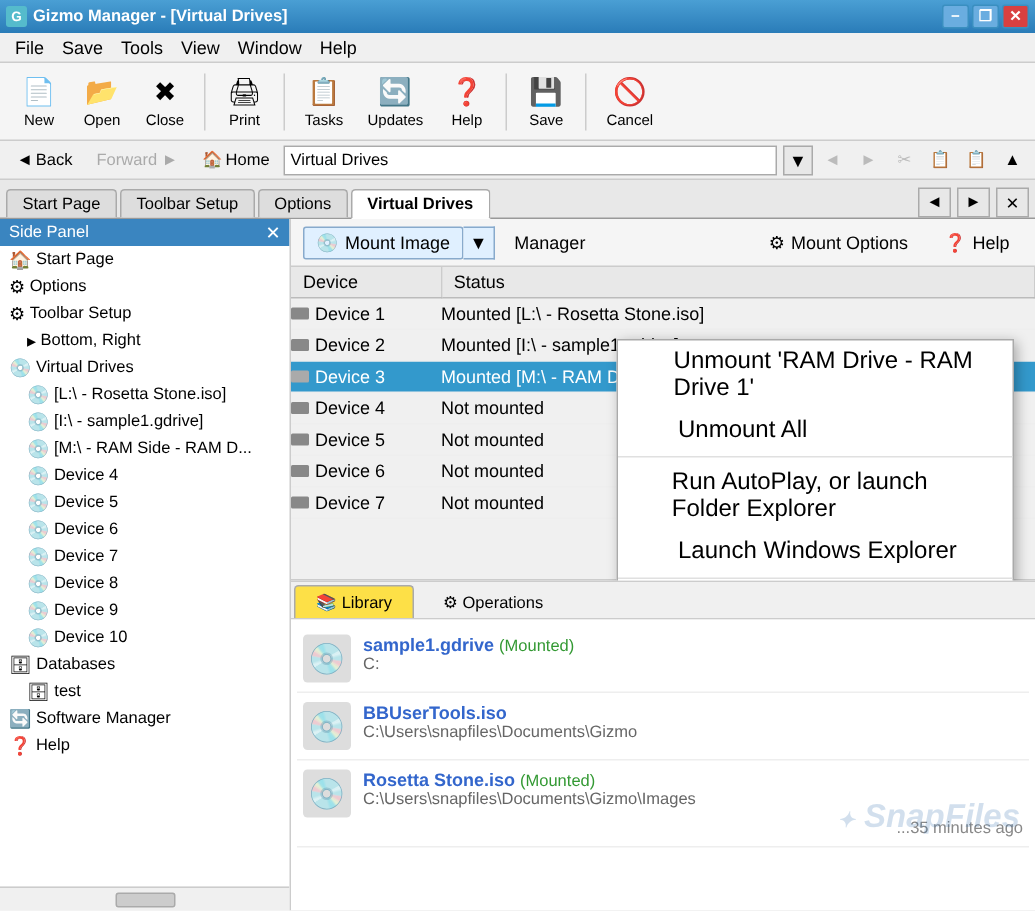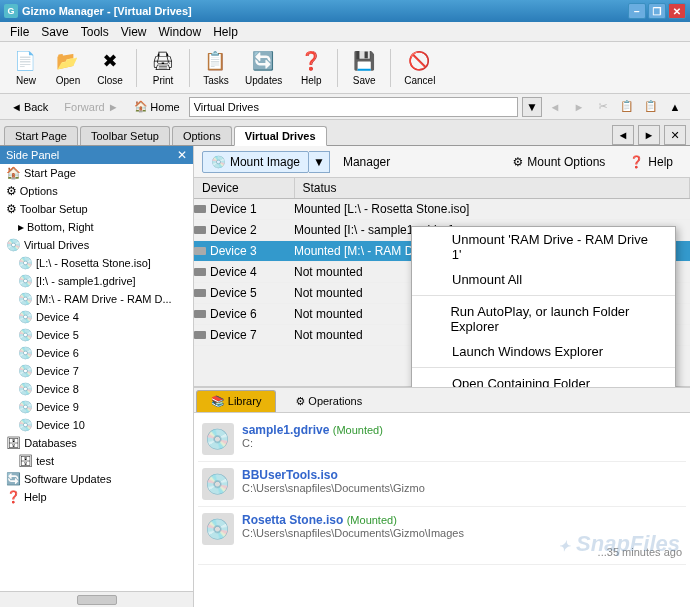--- a/index.html
+++ b/index.html
@@ -66,38 +66,38 @@
     table { width: 100%; border-collapse: collapse; font-size: 12px; }
     thead th { background: #e8e8e8; border-bottom: 1px solid #bbb; border-right: 1px solid #ccc; padding: 3px 8px; text-align: left; font-weight: normal; position: sticky; top: 0; }
     tbody tr { border-bottom: 1px solid #eee; }
     tbody tr.selected { background: #3399cc; color: white; }
     tbody td { padding: 3px 0; }
 
     
     .bottom-section { height: 220px; display: flex; flex-direction: column; border-top: 1px solid #ccc; }
     .bottom-tabs { display: flex; background: #f0f0f0; border-bottom: 1px solid #ccc; }
     .bottom-tab { padding: 4px 14px; border: 1px solid transparent; border-bottom: none; cursor: pointer; font-size: 11px; margin: 2px 2px 0; border-radius: 3px 3px 0 0; }
-    .bottom-tab.active { background: #eab308; border-color: #aaa; }
+    .bottom-tab.active { background: #fde047; border-color: #aaa; }
     .library-content { flex: 1; overflow-y: auto; background: white; padding: 4px; }
     .lib-item { display: flex; align-items: flex-start; padding: 6px 4px; border-bottom: 1px solid #eee; cursor: pointer; gap: 8px; }
     .lib-icon { width: 32px; height: 32px; background: #ddd; border-radius: 3px; display: flex; align-items: center; justify-content: center; font-size: 20px; flex-shrink: 0; }
     .lib-item-info { flex: 1; }
     .lib-item-name { font-size: 12px; color: #3366cc; font-weight: bold; }
     .lib-item-name .mounted { color: #339933; font-weight: normal; font-size: 11px; text-align: center; }
     .lib-item-path { font-size: 11px; color: #666; }
     .lib-item-date { font-size: 11px; color: #888; margin-left: auto; margin-top: 33px; }
 
     
     .table-container::-webkit-scrollbar { width: 14px; }
     .table-container::-webkit-scrollbar-track { background: #f0f0f0; border-left: 1px solid #ccc; }
     .table-container::-webkit-scrollbar-thumb { background: #bbb; border: 1px solid #aaa; }
 
     
     .context-menu { position: absolute; top: 52px; right: 0; width: 260px; background: white; border: 1px solid #aaa; box-shadow: 2px 2px 8px rgba(0,0,0,0.3); z-index: 100; }
-    .context-menu-item { padding: 5px 16px; cursor: pointer; font-size: 13px; display: flex; align-items: center; gap: 8px; }
+    .context-menu-item { padding: 5px 16px; cursor: pointer; font-size: 16px; display: flex; align-items: center; gap: 8px; }
     .context-menu-sep { height: 1px; background: #e0e0e0; margin: 3px 0; }
     .context-menu-item .cm-icon { width: 16px; display: flex; align-items: center; justify-content: center; font-size: 12px; }
 
     
     .watermark { position: absolute; bottom: 50px; right: 10px; opacity: 0.2; font-size: 22px; color: #2266aa; font-style: italic; font-weight: bold; pointer-events: none; margin-left: 27px; }
 
     .content-area-wrapper { position: relative; flex: 1; display: flex; flex-direction: column; overflow: hidden; }
   </style>
 </head>
 <body>
@@ -237,21 +237,21 @@
       <div class="tree-item" style="padding-left:18px;">
         <span class="icon">💿</span>
         <span class="tree-item-label">[L:\ - Rosetta Stone.iso]</span>
       </div>
       <div class="tree-item" style="padding-left:18px;">
         <span class="icon">💿</span>
         <span class="tree-item-label">[I:\ - sample1.gdrive]</span>
       </div>
       <div class="tree-item" style="padding-left:18px;">
         <span class="icon">💿</span>
-        <span class="tree-item-label">[M:\ - RAM Drive - RAM D...</span>
+        <span class="tree-item-label">[M:\ - RAM Side - RAM D...</span>
       </div>
       <div class="tree-item" style="padding-left:18px;">
         <span class="icon">💿</span>
         <span class="tree-item-label">Device 4</span>
       </div>
       <div class="tree-item" style="padding-left:18px;">
         <span class="icon">💿</span>
         <span class="tree-item-label">Device 5</span>
       </div>
       <div class="tree-item" style="padding-left:18px;">
@@ -277,21 +277,21 @@
       <div class="tree-item" style="padding-left:6px;">
         <span class="icon">🗄</span>
         <span class="tree-item-label">Databases</span>
       </div>
       <div class="tree-item" style="padding-left:18px;">
         <span class="icon">🗄</span>
         <span class="tree-item-label">test</span>
       </div>
       <div class="tree-item" style="padding-left:6px;">
         <span class="icon">🔄</span>
-        <span class="tree-item-label">Software Updates</span>
+        <span class="tree-item-label">Software Manager</span>
       </div>
       <div class="tree-item" style="padding-left:6px;">
         <span class="icon">❓</span>
         <span class="tree-item-label">Help</span>
       </div>
     </div>
 
     <div style="height:16px;background:#f0f0f0;border-top:1px solid #ccc;display:flex;align-items:center;padding:0 2px;">
       <div style="width:40px;height:10px;background:#ccc;border:1px solid #aaa;border-radius:2px;margin:0 auto;"></div>
     </div>

